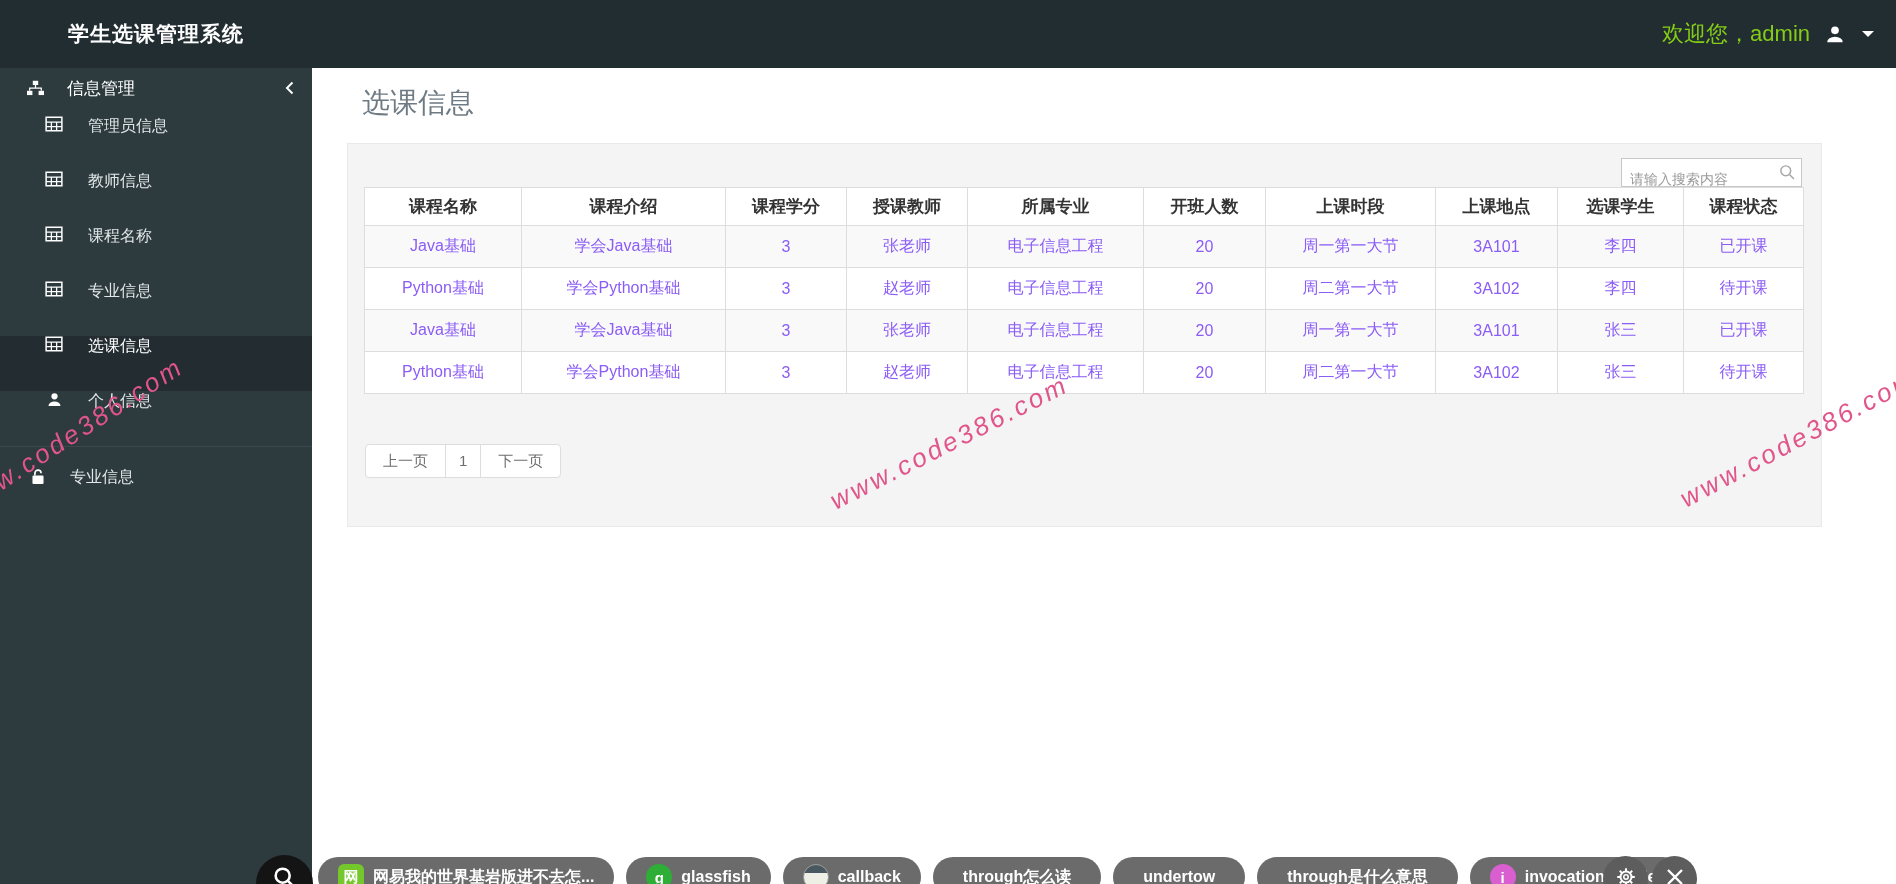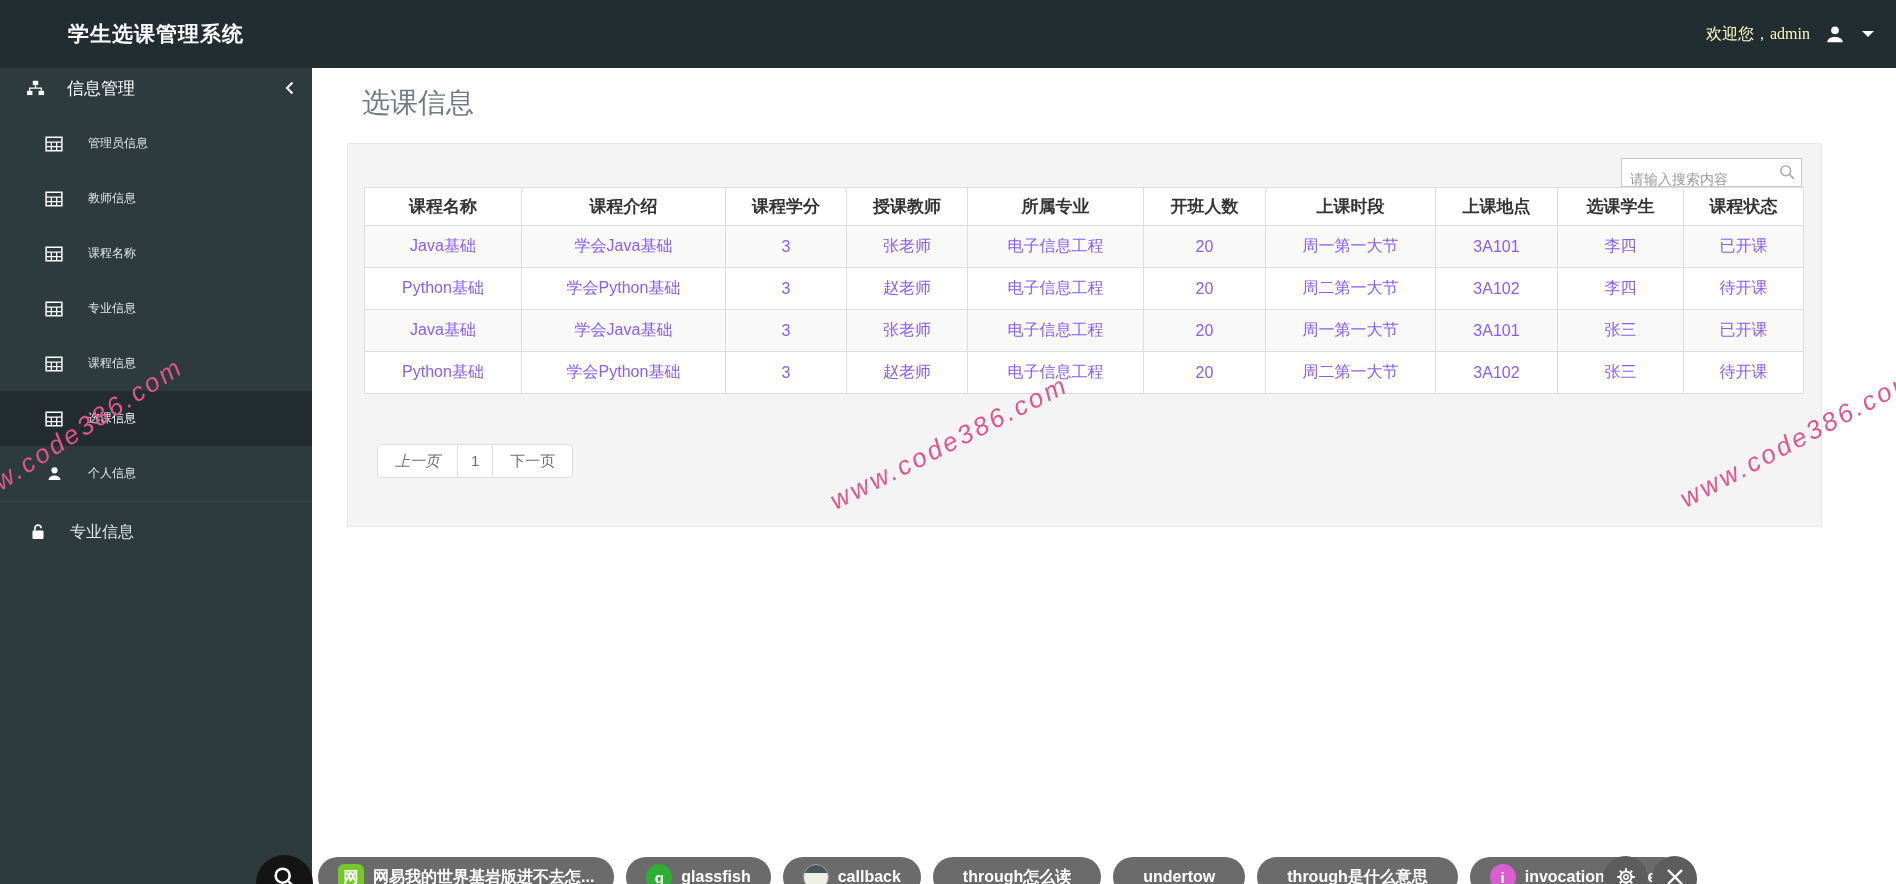--- a/index.html
+++ b/index.html
@@ -8,33 +8,33 @@
     font-family: "Liberation Sans", "DejaVu Sans", sans-serif;
     background:#fff; overflow:hidden; position:relative;
   }
   .screen { position:absolute; inset:0; overflow:hidden; }
 
   
   .hdr { position:absolute; top:0; left:0; width:100%; height:68px; background:#222d32; z-index:5; }
   .brand { position:absolute; left:0; top:0; width:312px; height:68px; line-height:68px;
            text-align:center; color:#fff; font-size:21px; font-weight:bold; letter-spacing:1px; }
   .hdr-right { position:absolute; right:22px; top:0; height:68px; display:flex; align-items:center; gap:14px; }
-  .welcome { color:#fef9c3; font-size:16px;font-family:Liberation Serif, serif; }
+  .welcome { color:#84cc16; font-size:22px; }
   .user-ic { display:flex; align-items:center; }
   .caret { width:0; height:0; border-left:6px solid transparent; border-right:6px solid transparent;
            border-top:6px solid #fff; margin-left:2px; }
 
   
   .sidebar { position:absolute; top:60px; left:0; width:312px; bottom:0; background:#2d3a3e; z-index:4; }
   .side-parent { height:56px; display:flex; align-items:center; padding:0 0 0 26px; color:#fff;
                  font-size:17px; position:relative; cursor:pointer; }
   .side-parent .ic { margin-right:22px; display:flex; }
   .side-parent .chev { position:absolute; right:18px; top:20px; }
-  .side-item { height:55px; display:flex; align-items:center; padding-left:44px; color:#e2e7e9;
-               font-size:12px; cursor:pointer; }
+  .side-item { height:55px; display:flex; align-items:flex-start; padding-left:44px; color:#e2e7e9;
+               font-size:16px; cursor:pointer; }
   .side-item .ic { margin-right:24px; display:flex; width:20px; justify-content:center; }
   .side-item.active { background:#222c31; color:#fff; }
   .side-foot { height:61px; display:flex; align-items:center; padding-left:28px; color:#e2e7e9;
                font-size:16px; border-top:1px solid #3b484d; cursor:pointer; }
   .side-foot .ic { margin-right:22px; display:flex; width:20px; justify-content:center; }
   .side-foot.last { border-bottom:1px solid #3b484d; }
 
   
   .main { position:absolute; left:312px; top:68px; right:0; bottom:0; background:#fff; }
   .page-title { position:absolute; left:50px; top:16px; font-size:28px; font-weight:normal; color:#6f7b84; }
@@ -52,21 +52,21 @@
   table.grid th { height:38px; border:1px solid #ddd; font-size:17px; color:#333; font-weight:bold;
                   text-align:center; background:#fff; }
   table.grid td { height:42px; border:1px solid #ddd; font-size:16px; color:#8b5cf6; text-align:center; }
   table.grid tbody tr:nth-child(odd)  td { background:#f9f9f9; }
   table.grid tbody tr:nth-child(even) td { background:#fff; }
 
   .pager { position:absolute; left:17px; top:300px; display:inline-flex; }
   .pager a { display:block; height:34px; line-height:32px; padding:0 17px; background:#fff;
              border:1px solid #ddd; color:#6e6e6e; font-size:15px; margin-left:-1px;
              text-decoration:none; cursor:pointer; }
-  .pager a:first-child { border-radius:4px 0 0 4px; margin-left:12px;font-style:italic; }
+  .pager a:first-child { border-radius:4px 0 0 4px; margin-left:0; }
   .pager a:last-child { border-radius:0 4px 4px 0; }
   .pager a.num { padding:0 13px; }
 
   
   .wm { position:absolute; font-size:26px; letter-spacing:3px; color:#e0558a; z-index:60;
         white-space:nowrap; transform-origin:0 50%; pointer-events:none; font-style:italic; }
 
   
   .search-bubble { position:absolute; left:256px; top:855px; width:57px; height:57px; border-radius:50%;
                    background:#141414; z-index:50; display:flex; justify-content:center; padding-top:9px; }
@@ -149,29 +149,20 @@
           <span>课程名称</span>
         </div>
         <div class="side-item">
           <span class="ic">
             <svg width="18" height="16" viewBox="0 0 24 21">
               <rect x="1.5" y="1.5" width="21" height="18" fill="none" stroke="#fff" stroke-width="2"></rect>
               <path d="M1.5 8 H22.5 M1.5 14 H22.5 M8.5 8 V19.5 M15.5 8 V19.5" stroke="#fff" stroke-width="1.7" fill="none"></path>
             </svg>
           </span>
           <span>专业信息</span>
-        </div>
-        <div class="side-item">
-          <span class="ic">
-            <svg width="18" height="16" viewBox="0 0 24 21">
-              <rect x="1.5" y="1.5" width="21" height="18" fill="none" stroke="#fff" stroke-width="2"></rect>
-              <path d="M1.5 8 H22.5 M1.5 14 H22.5 M8.5 8 V19.5 M15.5 8 V19.5" stroke="#fff" stroke-width="1.7" fill="none"></path>
-            </svg>
-          </span>
-          <span>课程信息</span>
         </div>
         <div class="side-item active">
           <span class="ic">
             <svg width="18" height="16" viewBox="0 0 24 21">
               <rect x="1.5" y="1.5" width="21" height="18" fill="none" stroke="#fff" stroke-width="2"></rect>
               <path d="M1.5 8 H22.5 M1.5 14 H22.5 M8.5 8 V19.5 M15.5 8 V19.5" stroke="#fff" stroke-width="1.7" fill="none"></path>
             </svg>
           </span>
           <span>选课信息</span>
         </div>

